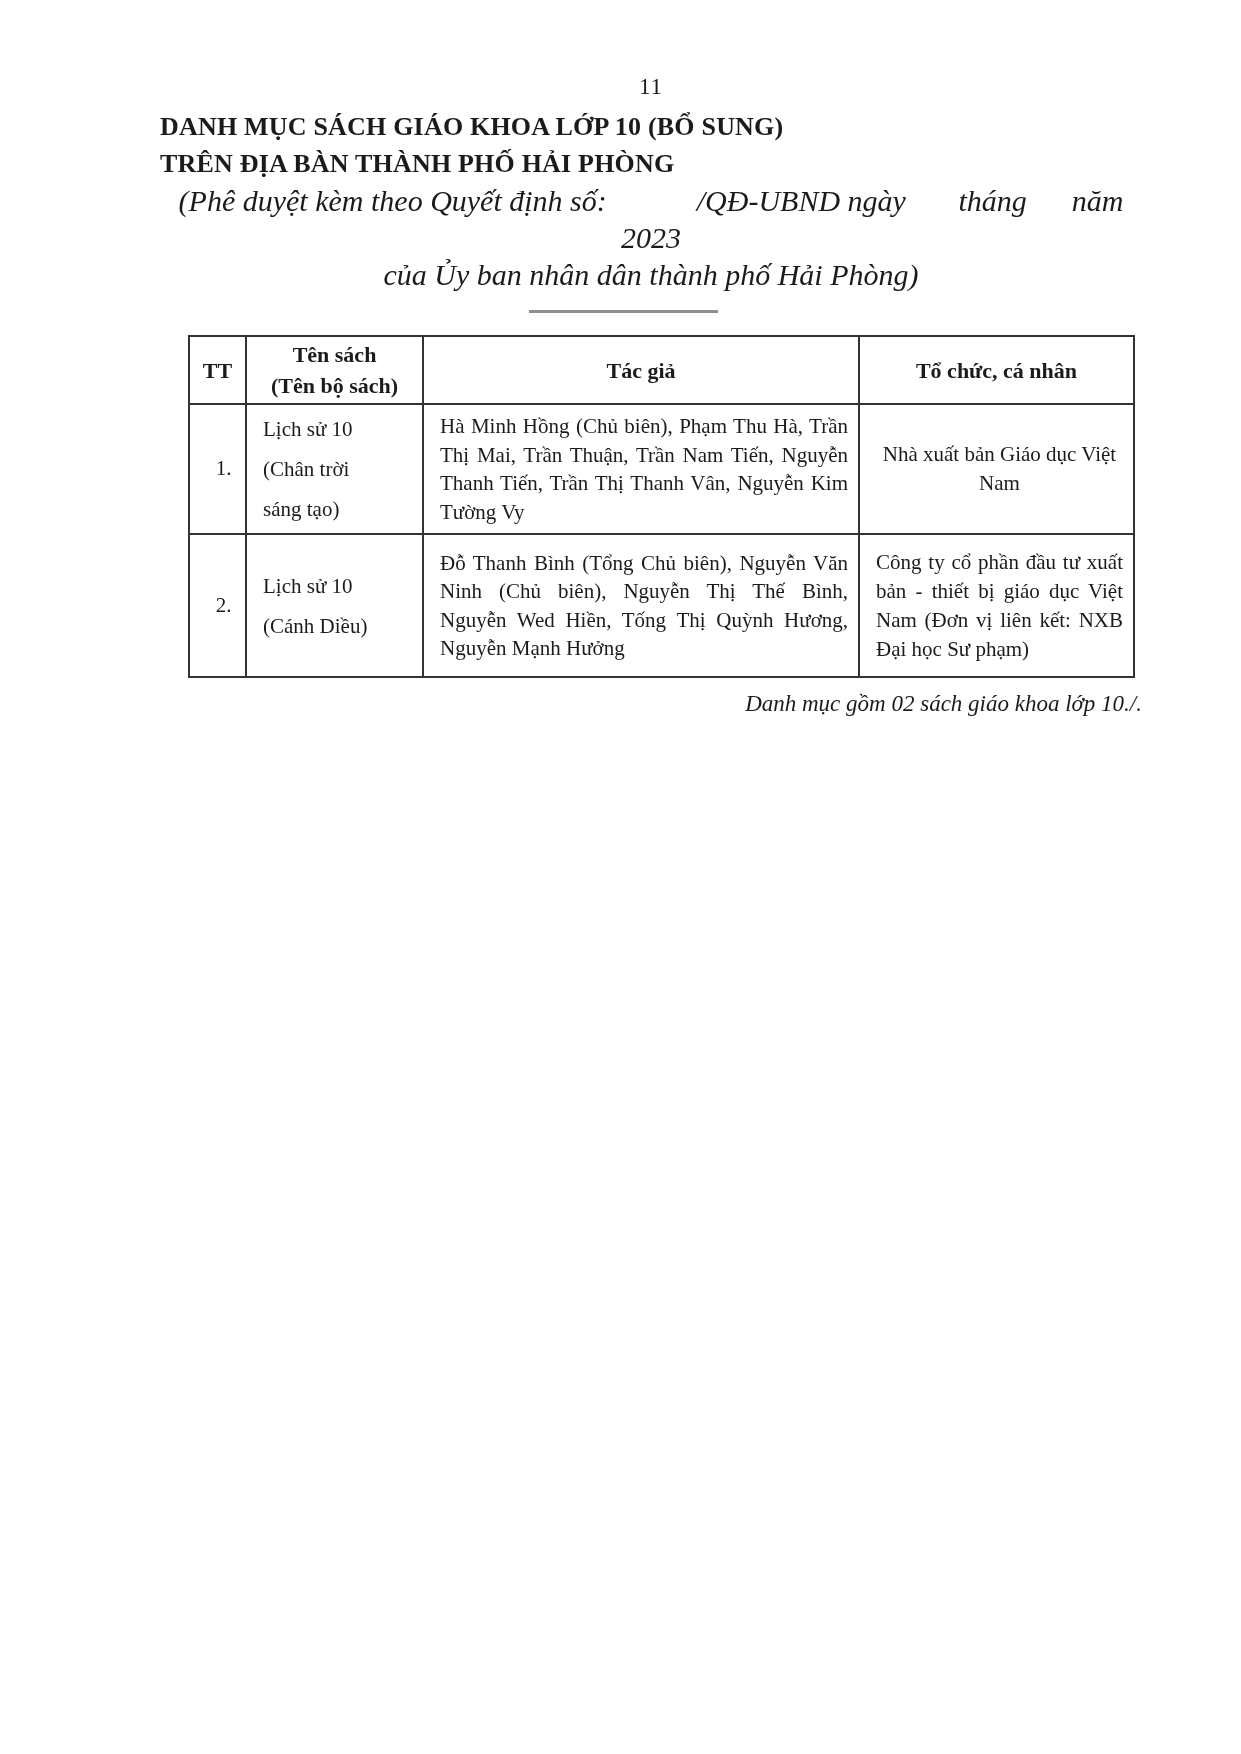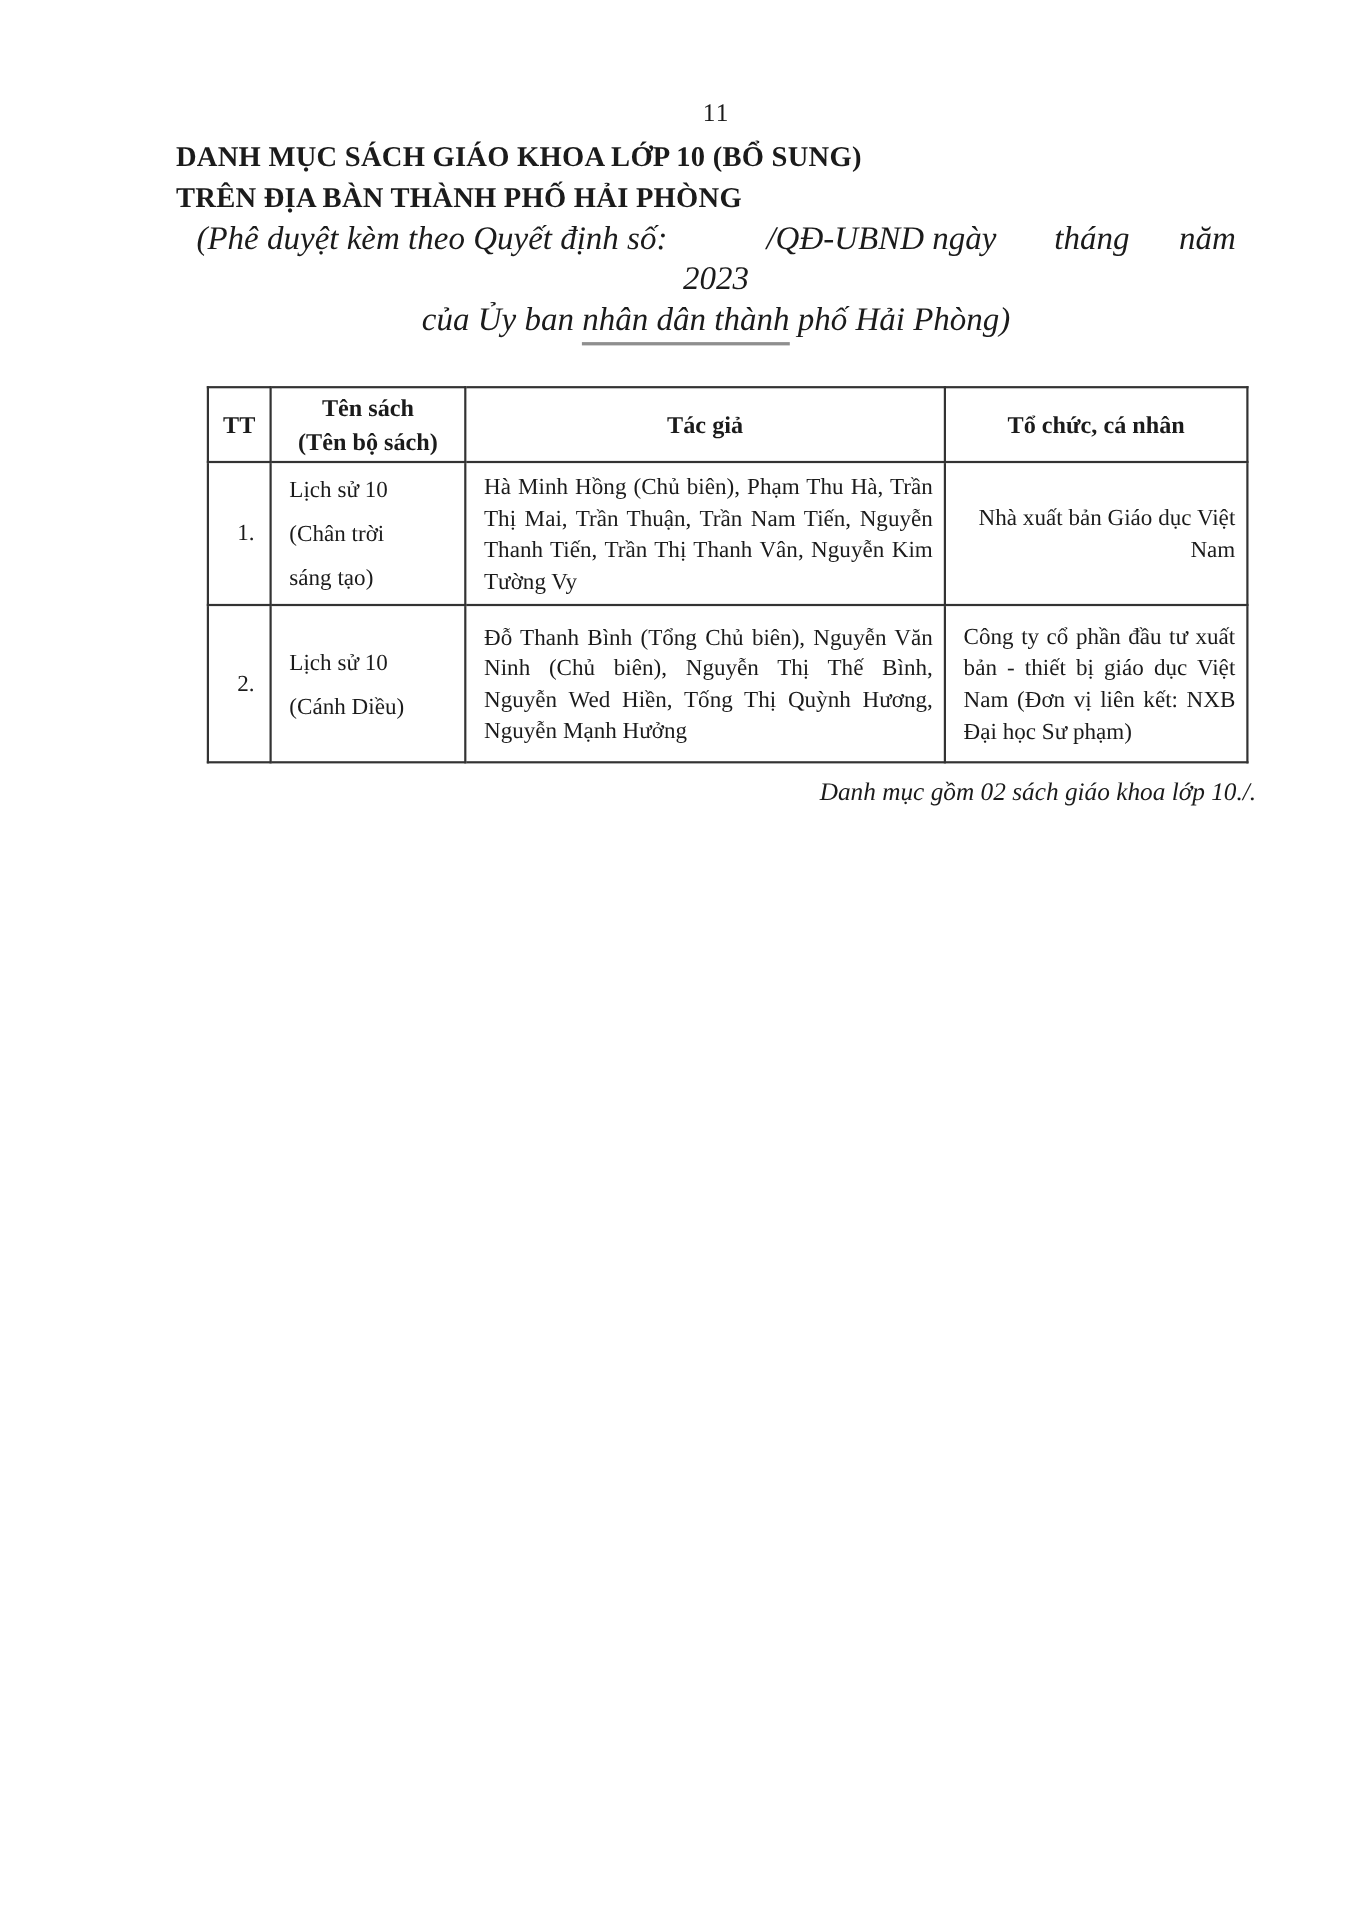--- a/index.html
+++ b/index.html
@@ -14,21 +14,20 @@
   .page {
     width: 1241px;
     height: 1754px;
     background: #ffffff;
     padding-top: 72px;
     overflow: hidden;
   }
   .content {
     margin-left: 160px;
     width: 982px;
-    margin-top: 16px;
   }
   .page-number {
     text-align: center;
     font-size: 23px;
     line-height: 30px;
     letter-spacing: 1px;
   }
   .title-block {
     margin-top: 6px;
     text-align: left;
@@ -41,21 +40,21 @@
   }
   .subtitle-block {
     text-align: center;
     font-style: italic;
     font-size: 30px;
     line-height: 37px;
   }
   .subtitle-line { white-space: pre-wrap; }
   .u-gray {
     border-bottom: 3px solid #8f8f8f;
-    padding-bottom: 4px;
+    padding-bottom: 19px;
     text-align: right;
   }
   table.doc-table {
     border-collapse: collapse;
     margin-left: 28px;
     margin-top: 42px;
     table-layout: fixed;
     width: 945px;
   }
   table.doc-table col.c-tt  { width: 57px; }
@@ -91,21 +90,21 @@
   }
   td.cell-tac {
     text-align: justify;
     padding: 4px 10px;
     line-height: 28.5px;
   }
   td.cell-to {
     padding: 4px 10px;
     line-height: 29px;
   }
-  td.cell-to.left-align { text-align: right; }
+  td.cell-to.left-align { text-align: center; }
   td.cell-to.justify-align { text-align: justify; }
   .footer-note {
     margin-top: 10px;
     font-style: italic;
     font-size: 23px;
     line-height: 32px;
     text-align: right;
   }
 </style>
 </head>

